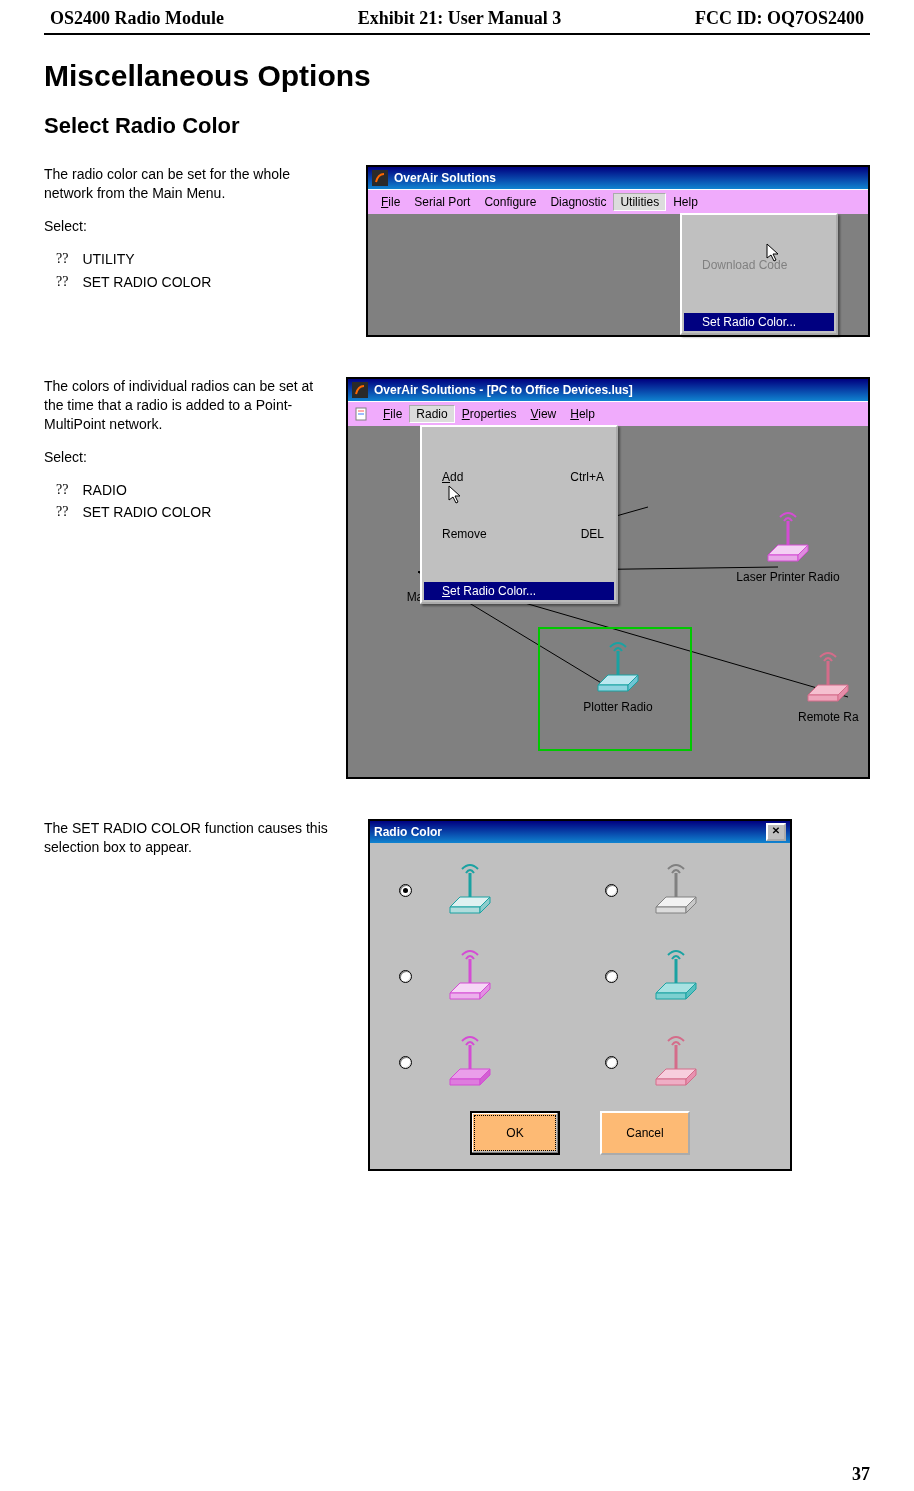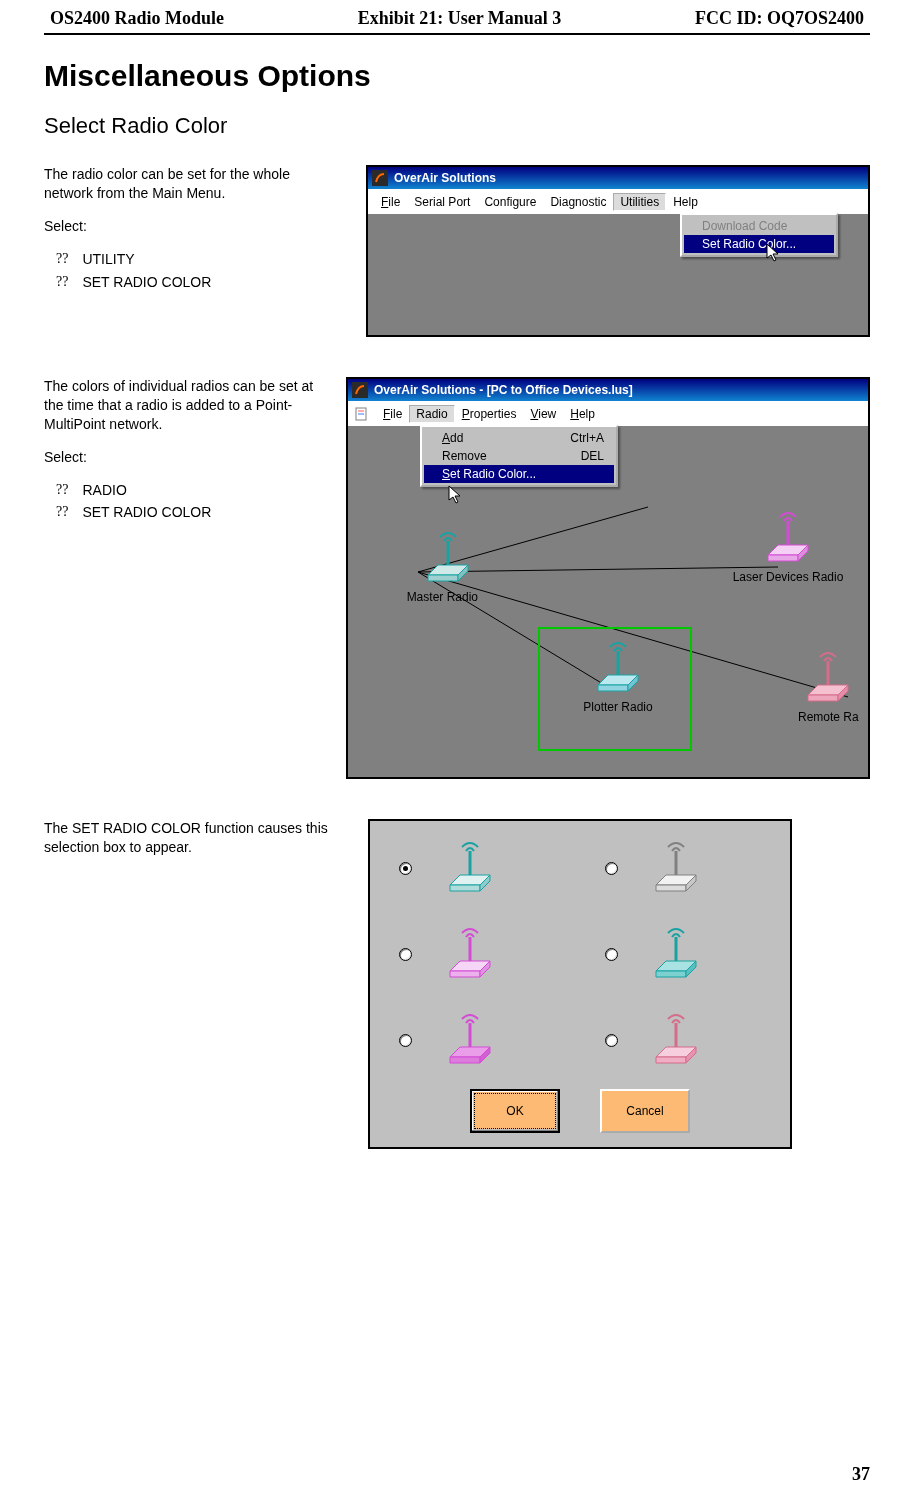--- a/index.html
+++ b/index.html
@@ -30,21 +30,21 @@
     border-top: 2px solid #000;
     margin: 4px 0 24px 0;
   }
   h1.h1 {
     font-size: 30px;
     font-weight: bold;
     margin: 0 0 20px 0;
   }
   h2.h2 {
     font-size: 22px;
-    font-weight: normal;
+    font-weight: bold;
     margin: 0 0 26px 0;
   }
   .section {
     display: flex;
     gap: 24px;
     margin-bottom: 40px;
   }
   .left-col {
     width: 330px;
     font-size: 14px;
@@ -82,21 +82,21 @@
     height: 18px;
   }
   .titlebar .icon16 {
     width: 16px; height: 16px;
     background: #2a2a2a;
     margin-right: 6px;
     display:flex;align-items:center;justify-content:center;
   }
   .titlebar .icon16 svg { width:12px;height:12px; }
   .menubar {
-    background:#ffffff;
+    background:#f0abfc;
     display:flex;
     align-items:center;
     padding:2px 6px;
     gap:0;
     height:20px;
     border-top:1px solid #fff;
     border-bottom:1px solid #808080;
     position:relative;
   }
   .menubar .m {
@@ -117,20 +117,21 @@
     box-shadow:2px 2px 2px rgba(0,0,0,.4);
     padding:2px;
     min-width:150px;
     z-index:5;
   }
   .popup .mi{
     padding:2px 10px 2px 18px;
     font-size:12px;
     white-space:nowrap;
     color:#000;
+    margin-top:39px;
   }
   .popup .mi.disabled{ color:#808080; }
   .popup .mi.sel{
     background:#000080; color:#fff;
   }
   .popup .mi .shortcut{ float:right; margin-left:30px; }
 
   
   .diagram { position:relative; background:#808080; height:350px; }
   .node {
@@ -321,21 +322,21 @@
             <svg width="60" height="60" viewBox="0 0 60 60">
               <g stroke="#d44cd4" fill="none" stroke-width="2">
                   <path d="M22 10 Q30 2 38 10"></path>
                   <path d="M26 14 Q30 8 34 14"></path>
                 </g>
               <line x1="30" y1="14" x2="30" y2="38" stroke="#d44cd4" stroke-width="3"></line>
               <polygon points="10,48 40,48 50,38 20,38" fill="#f4d0f4" stroke="#d44cd4"></polygon>
               <polygon points="10,48 10,54 40,54 40,48" fill="#e8a8e8" stroke="#d44cd4"></polygon>
               <polygon points="40,48 50,38 50,44 40,54" fill="#de8cde" stroke="#d44cd4"></polygon>
             </svg>
-            <div class="node-label">Laser Devices Radio</div>
+            <div class="node-label">Laser Printer Radio</div>
           </div>
 
           <div class="sel-box" style="left:190px;top:200px;width:150px;height:120px;"></div>
           <div class="node" style="left:450px;top:220px;width:80px;text-align:left;">
             <svg width="60" height="60" viewBox="0 0 60 60">
               <g stroke="#d46c8a" fill="none" stroke-width="2">
                   <path d="M22 10 Q30 2 38 10"></path>
                   <path d="M26 14 Q30 8 34 14"></path>
                 </g>
               <line x1="30" y1="14" x2="30" y2="38" stroke="#d46c8a" stroke-width="3"></line>
@@ -364,20 +365,24 @@
     </div>
   </div>
 
   <div class="section">
     <div class="left-col" style="width:300px;">
       <p>The SET RADIO COLOR function causes this selection box to appear.</p>
     </div>
 
     <div class="right-col">
       <div class="win dlg">
+        <div class="titlebar">
+          <span>Radio Color</span>
+          <span class="closebtn">✕</span>
+        </div>
         <div class="dlg-body">
           <div class="dlg-grid">
 
             <label class="opt">
               <input type="radio" class="radio-input" name="rc" checked="" style="">
               <svg width="70" height="60" viewBox="0 0 60 60">
                 <g stroke="#1aa2a2" fill="none" stroke-width="2">
                     <path d="M22 10 Q30 2 38 10"></path>
                     <path d="M26 14 Q30 8 34 14"></path>
                   </g>

